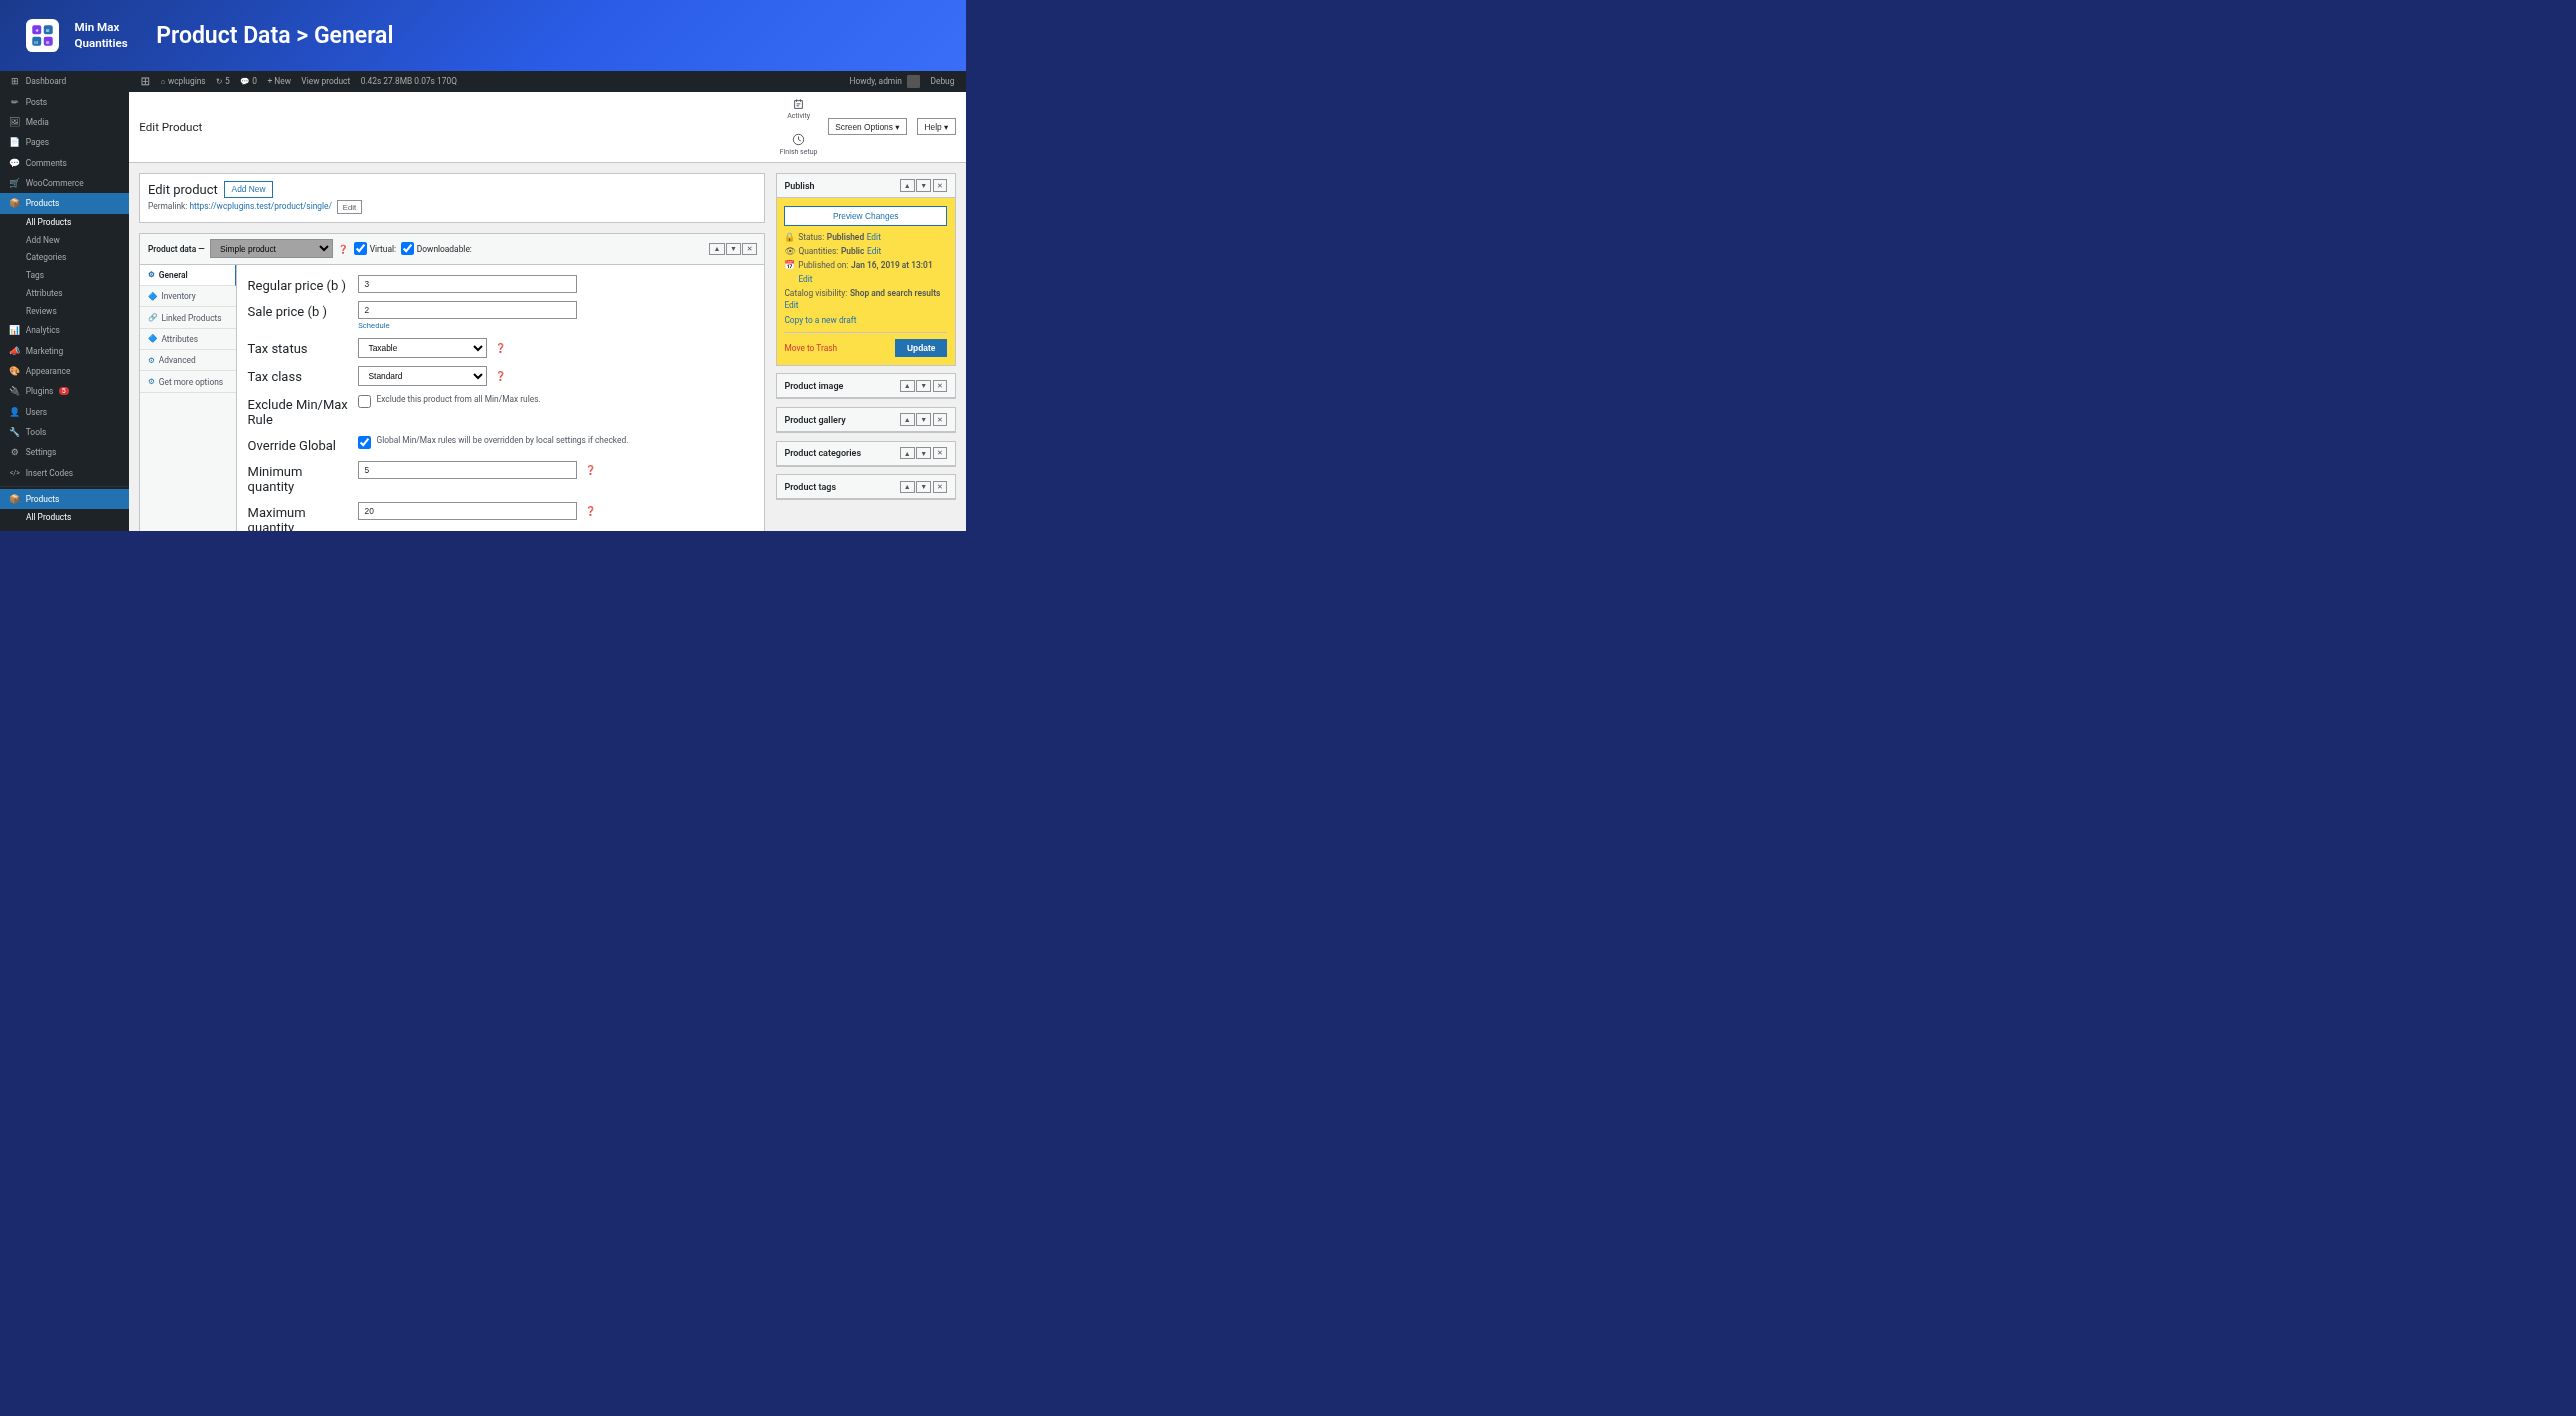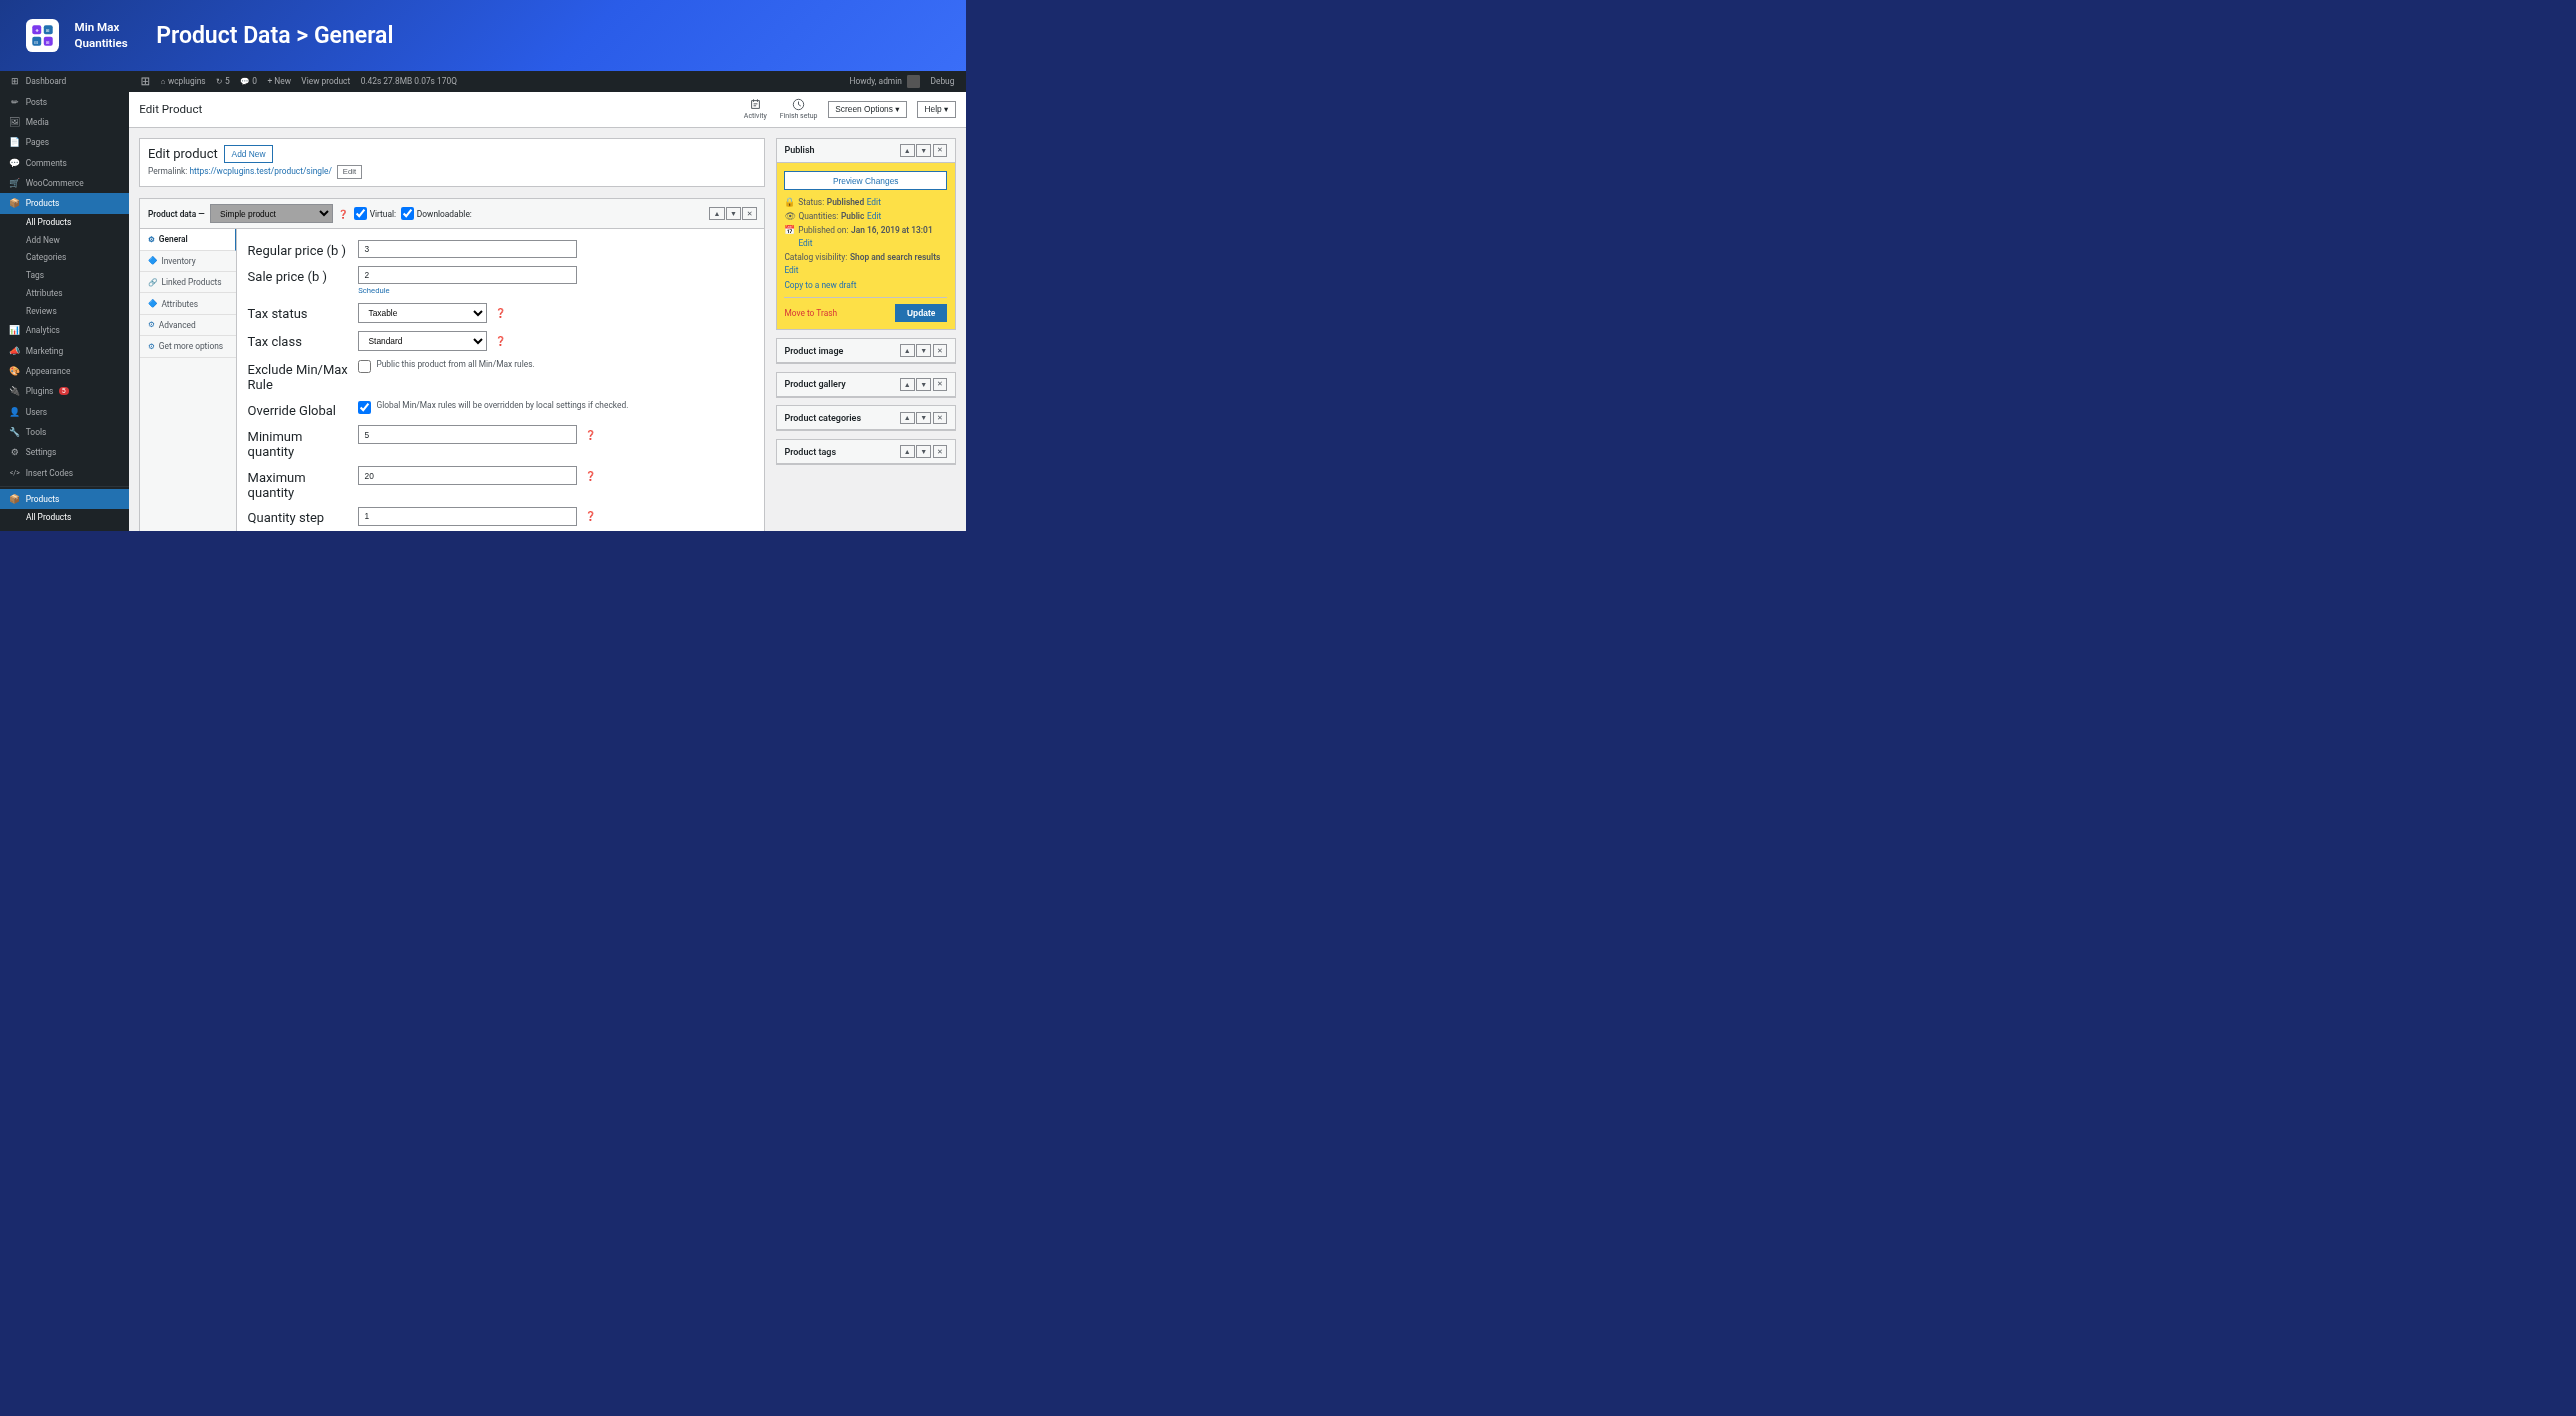--- a/index.html
+++ b/index.html
@@ -327,20 +327,21 @@
       padding: 2.6px 6.4px;
       font-size: 8.4px;
       cursor: pointer;
       color: #1d2327;
     }
     .activity-area {
       display: flex;
       align-items: center;
       gap: 13px;
       margin-right: auto;
+      flex-direction: column;
     }
     .activity-item {
       display: flex;
       flex-direction: column;
       align-items: center;
       font-size: 7px;
       color: #50575e;
       cursor: pointer;
     }
     .activity-item svg { margin-bottom: 1.3px; }
@@ -625,21 +626,21 @@
                   </select>
                   <span class="help-q">❓</span>
                 </div>
               </div>
 
               <div class="form-row">
                 <label class="form-label">Exclude Min/Max Rule</label>
                 <div class="form-field">
                   <div class="checkbox-row">
                     <input type="checkbox" id="excludeMinMax" style="">
-                    <label for="excludeMinMax">Public this product from all Min/Max rules.</label>
+                    <label for="excludeMinMax">Exclude this product from all Min/Max rules.</label>
                   </div>
                 </div>
               </div>
 
               <div class="form-row">
                 <label class="form-label">Override Global</label>
                 <div class="form-field">
                   <div class="checkbox-row">
                     <input type="checkbox" id="overrideGlobal" checked="" style="">
                     <label for="overrideGlobal">Global Min/Max rules will be overridden by local settings if checked.</label>

